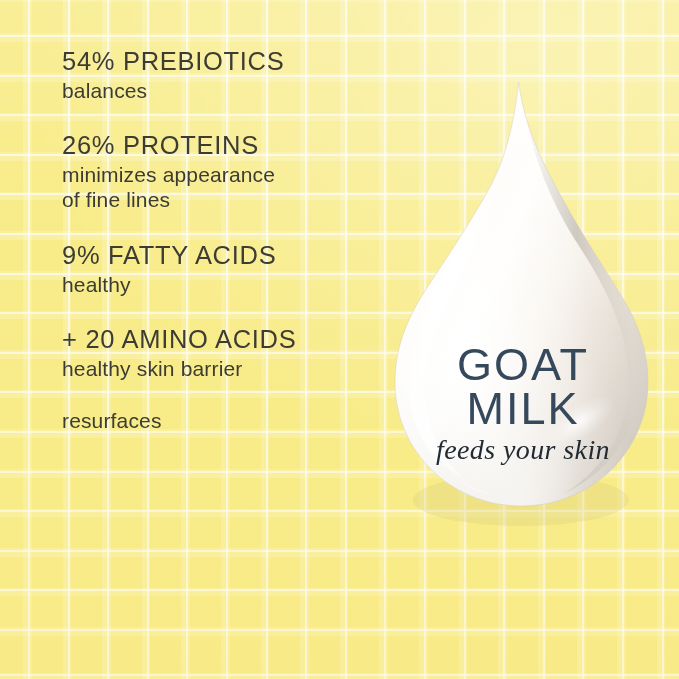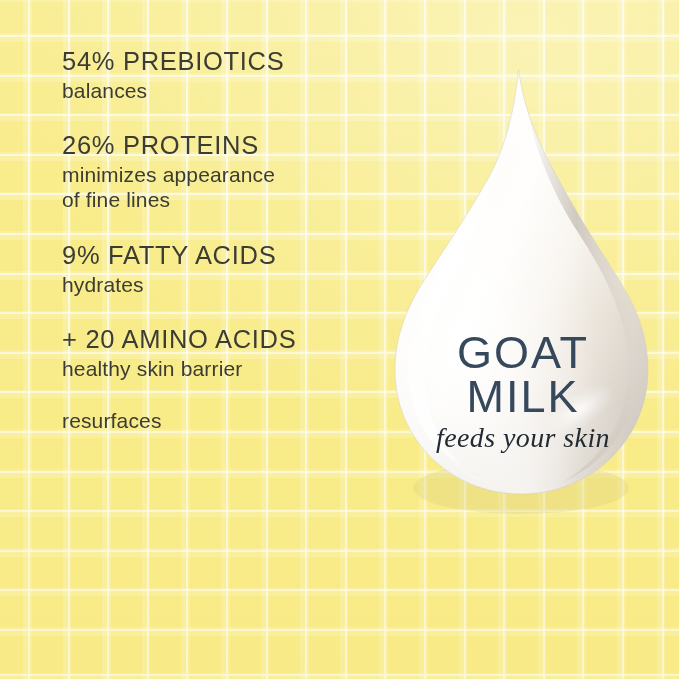--- a/index.html
+++ b/index.html
@@ -102,21 +102,21 @@
     line-height: 1.22;
     letter-spacing: 0.15px;
     color: #3c3c33;
     white-space: pre-line;
   }
 
   
   .droplet-wrap {
     position: absolute;
     left: 383px;
-    top: 58px;
+    top: 70px;
     width: 280px;
     height: 492px;
     text-decoration: underline;
   }
   .droplet-svg {
     position: absolute;
     inset: 0;
     width: 100%;
     height: 100%;
     display: block;
@@ -187,21 +187,21 @@
     </div>
 
     <div class="ing-block">
       <p class="ing-head">26% PROTEINS</p>
       <p class="ing-sub">minimizes appearance
 of fine lines</p>
     </div>
 
     <div class="ing-block">
       <p class="ing-head">9% FATTY ACIDS</p>
-      <p class="ing-sub">hydrates</p>
+      <p class="ing-sub">healthy</p>
     </div>
 
     <div class="ing-block">
       <p class="ing-head">+ 20 AMINO ACIDS</p>
       <p class="ing-sub">healthy skin barrier</p>
     </div>
 
 
     <div class="ing-block">
       <p class="ing-sub">resurfaces</p>

